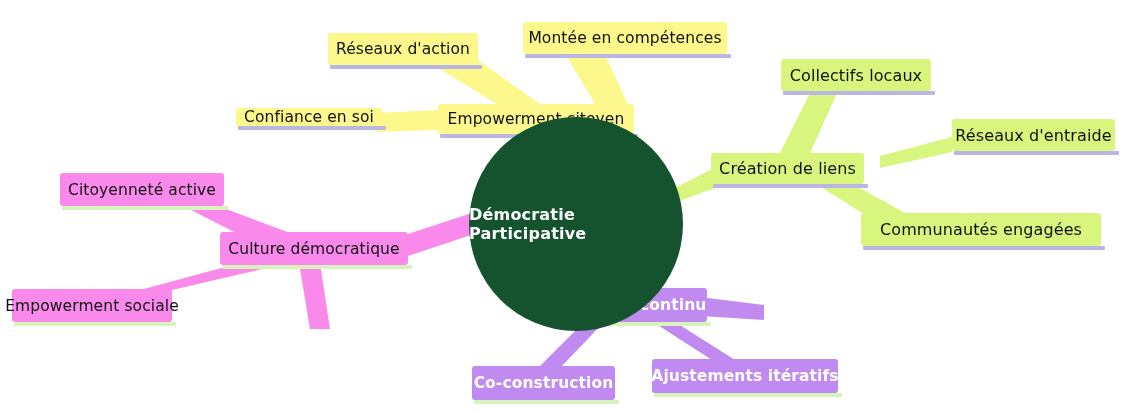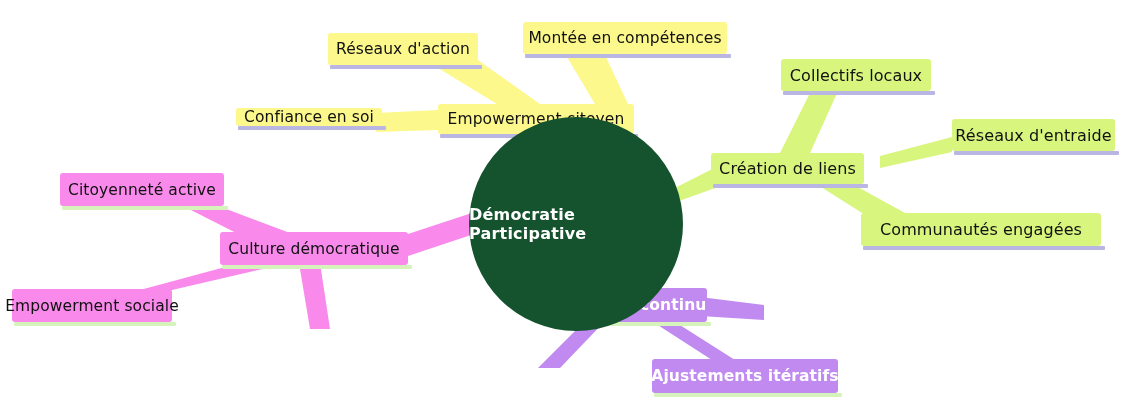--- a/index.html
+++ b/index.html
@@ -124,17 +124,20 @@
   <div class="node n-pink sh-grn" style="left: 60px; top: 173px; width: 164px; height: 33px;">
     <span>Citoyenneté active</span>
   </div>
   <div class="node n-pink sh-grn" style="left: 12px; top: 289px; width: 160px; height: 33px;">
     <span>Empowerment sociale</span>
   </div>
 
   <div class="node n-purple sh-grn" style="left: 556px; top: 288px; width: 151px; height: 34px;">
     <span>Dialogue continu</span>
   </div>
+  <div class="node n-purple sh-grn" style="left: 472px; top: 366px; width: 143px; height: 34px;">
+    <span>Co-construction</span>
+  </div>
   <div class="node n-purple sh-grn" style="left: 652px; top: 359px; width: 186px; height: 34px;">
     <span>Ajustements itératifs</span>
   </div>
 
 </div>
 
 </body></html>

